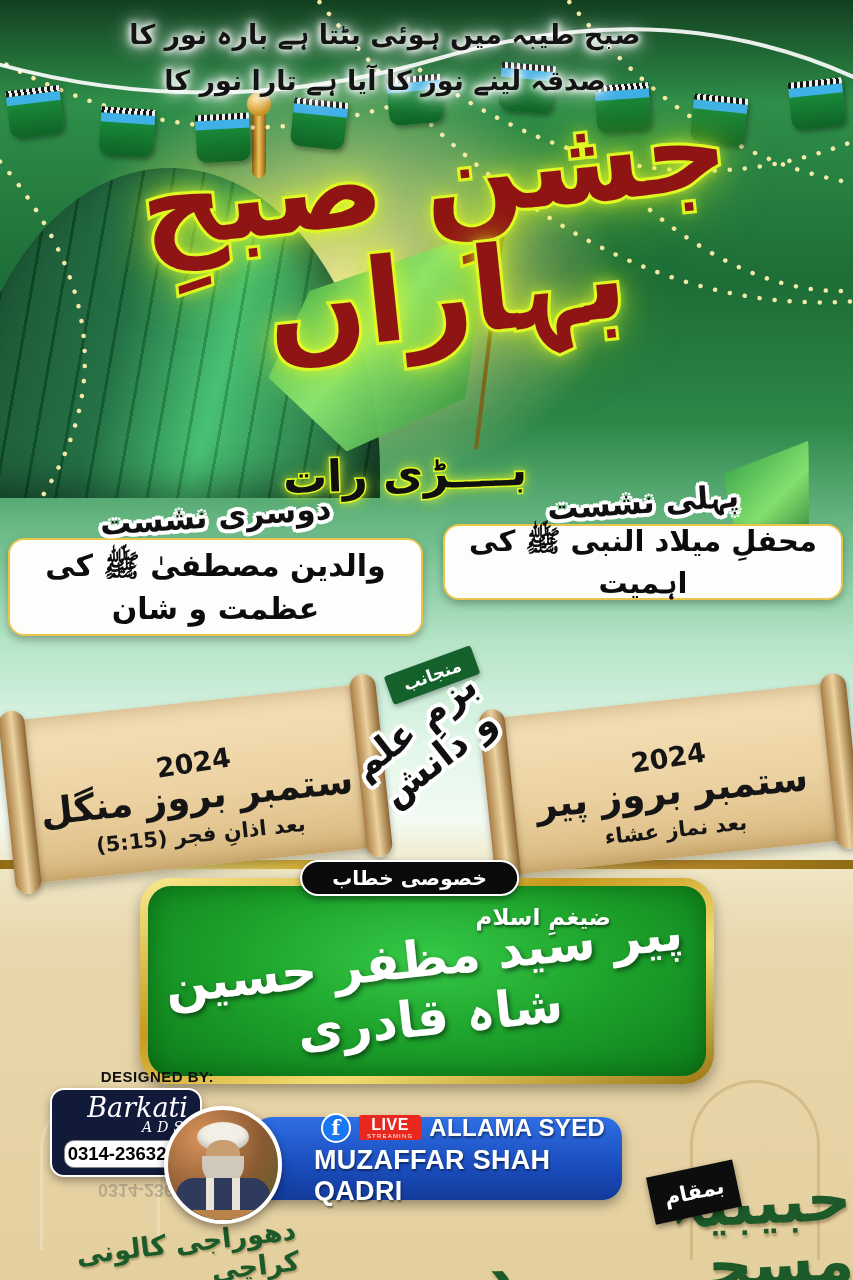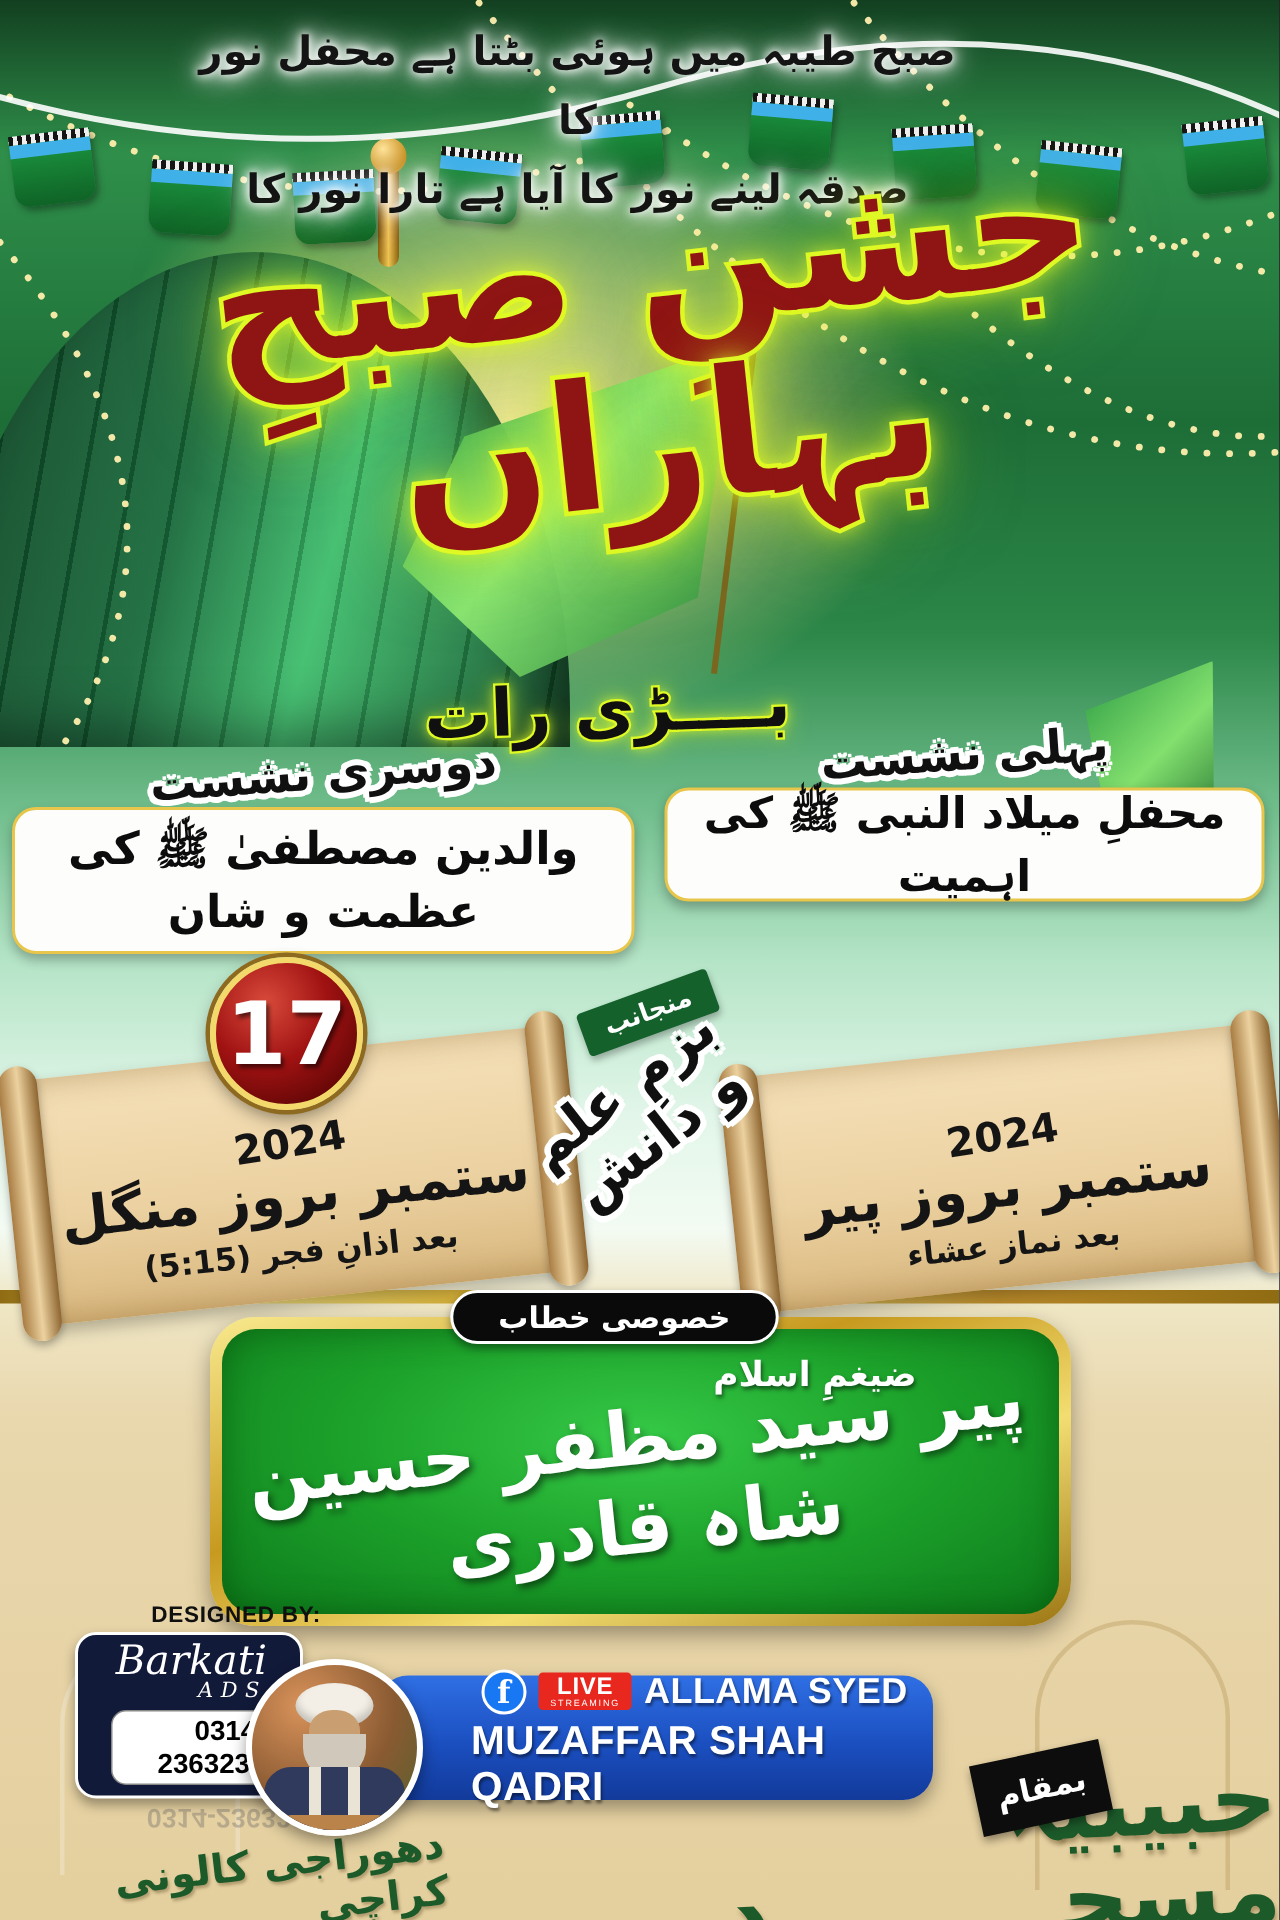--- a/index.html
+++ b/index.html
@@ -111,21 +111,21 @@
     transform:rotate(-6deg);font-size:50px;font-weight:bold;line-height:1.18;
     text-shadow:2px 3px 5px rgba(0,0,0,.5);}
   
   .arch{position:absolute;z-index:2;border:3px solid rgba(255,255,255,.4);border-bottom:none;
     border-radius:120px 120px 0 0;opacity:.6;}
   .arch1{left:40px;top:1090px;width:120px;height:160px;}
   .arch2{left:690px;top:1080px;width:130px;height:180px;border-color:rgba(170,135,70,.5);}
   .designer{position:absolute;left:38px;top:1068px;width:176px;z-index:5;text-align:right;}
   .designer-label{font-family:"Liberation Sans",sans-serif;font-size:15px;font-weight:bold;color:#101010;letter-spacing:.5px;}
   .designer-box{margin:3px auto 0;width:152px;background:#121a3a;border:2px solid #fff;border-radius:14px;
-    padding:4px 22px 7px;color:#fff;box-shadow:0 4px 8px rgba(0,0,0,.35);}
+    padding:4px 12px 7px;color:#fff;box-shadow:0 4px 8px rgba(0,0,0,.35);}
   .designer-brand{font-family:"DejaVu Serif",serif;font-style:italic;font-size:27px;line-height:1;}
   .designer-sub{font-family:"DejaVu Serif",serif;font-style:italic;font-size:14px;letter-spacing:5px;margin-top:-2px;}
   .designer-phone{margin-top:5px;background:#fff;border:1px solid #888;border-radius:10px;color:#000;
     font-family:"Liberation Sans",sans-serif;font-size:18.5px;font-weight:bold;padding:2px 0;}
   .phone-reflection{transform:scaleY(-1);opacity:.22;color:#1a2240;font-family:"Liberation Sans",sans-serif;
     font-size:18px;font-weight:bold;margin-top:2px;}
   .photo{position:absolute;left:164px;top:1106px;width:118px;height:118px;z-index:6;border-radius:50%;
     border:4px solid #fff;overflow:hidden;box-shadow:0 4px 10px rgba(0,0,0,.4);
     background:radial-gradient(circle at 30% 25%,#d8925a 0%,#8a5a32 55%,#50622e 100%);}
   .ph-turban{position:absolute;left:29px;top:12px;width:52px;height:30px;border-radius:50%;background:#f3efe6;box-shadow:inset 0 -4px 6px rgba(0,0,0,.2);}
@@ -189,21 +189,21 @@
     <div class="bflag" style="left:196px;top:114px;transform:rotate(-3deg);"></div>
     <div class="bflag" style="left:292px;top:100px;transform:rotate(6deg);"></div>
     <div class="bflag" style="left:388px;top:76px;transform:rotate(-5deg);"></div>
     <div class="bflag" style="left:500px;top:64px;transform:rotate(5deg);"></div>
     <div class="bflag" style="left:596px;top:84px;transform:rotate(-4deg);"></div>
     <div class="bflag" style="left:692px;top:96px;transform:rotate(6deg);"></div>
     <div class="bflag" style="left:790px;top:80px;transform:rotate(-6deg);"></div>
   </div>
 
   <div class="couplet">
-    <div>صبح طیبہ میں ہوئی بٹتا ہے محفل نور کا</div>
+    <div>صبح طیبہ میں ہوئی بٹتا ہے بارہ نور کا</div>
     <div>صدقہ لینے نور کا آیا ہے تارا نور کا</div>
   </div>
 
   <div class="main-title">جشنِ صبحِ بہاراں</div>
   <div class="sub-title">بــــڑی رات</div>
 
   <div class="session session-first">
     <div class="session-heading">پہلی نشست</div>
     <div class="session-box">محفلِ میلاد النبی ﷺ کی اہمیت</div>
   </div>
@@ -216,21 +216,20 @@
     <div class="scroll-year">2024</div>
     <div class="scroll-main">ستمبر بروز پیر</div>
     <div class="scroll-time">بعد نماز عشاء</div>
   </div>
 
   <div class="scroll scroll-left">
     <div class="scroll-year">2024</div>
     <div class="scroll-main">ستمبر بروز منگل</div>
     <div class="scroll-time">بعد اذانِ فجر (5:15)</div>
   </div>
-  <div class="badge badge-17">17</div>
 
   <div class="org-tag">منجانب</div>
   <div class="org-name">بزمِ علم و دانش</div>
 
   <div class="gold-divider"></div>
 
   <div class="banner-outer">
     <div class="banner-pill">خصوصی خطاب</div>
     <div class="banner-inner">
       <div class="speaker-title">ضیغمِ اسلام</div>

